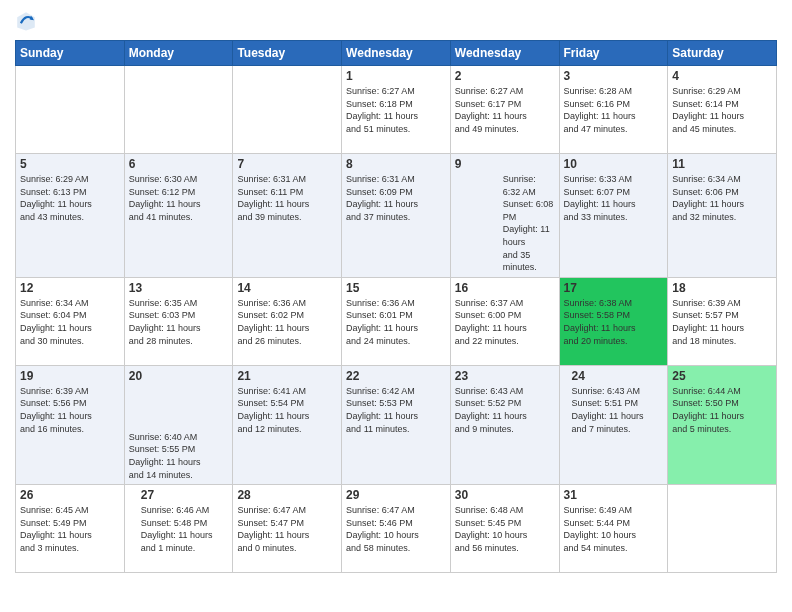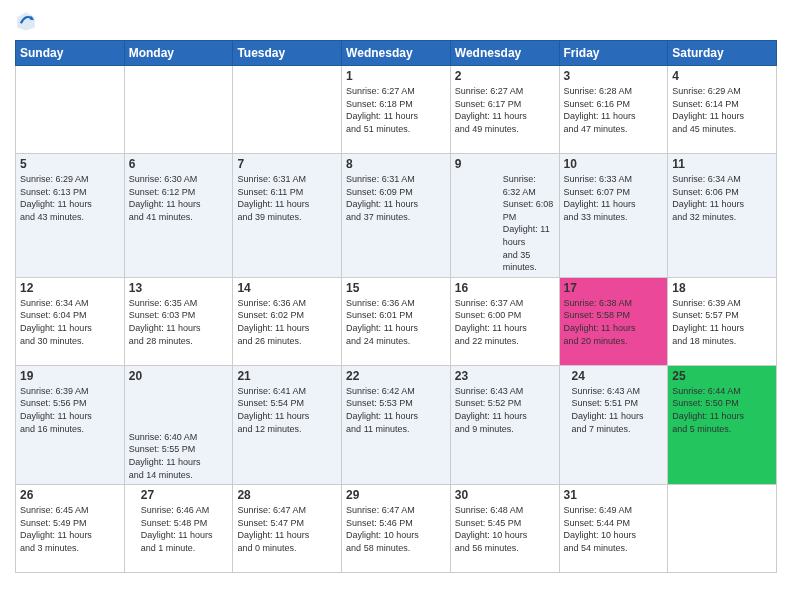--- a/index.html
+++ b/index.html
@@ -253,21 +253,21 @@
 Daylight: 11 hours
 and 24 minutes.</div>
           </td>
           <td style="background-color: rgb(255, 255, 255);">
             <span class="day-num">16</span>
             <div class="day-info" style="white-space: pre-line;">Sunrise: 6:37 AM
 Sunset: 6:00 PM
 Daylight: 11 hours
 and 22 minutes.</div>
           </td>
-          <td style="background-color: #ec4899;">
+          <td style="background-color: #22c55e;">
             <span class="day-num">17</span>
             <div class="day-info" style="white-space: pre-line;">Sunrise: 6:38 AM
 Sunset: 5:58 PM
 Daylight: 11 hours
 and 20 minutes.</div>
           </td>
           <td style="background-color: rgb(255, 255, 255);">
             <span class="day-num">18</span>
             <div class="day-info" style="white-space: pre-line;">Sunrise: 6:39 AM
 Sunset: 5:57 PM
@@ -311,21 +311,21 @@
 Daylight: 11 hours
 and 9 minutes.</div>
           </td>
           <td style="background-color: rgb(238, 242, 249); padding-left: 12px;">
             <span class="day-num">24</span>
             <div class="day-info" style="white-space: pre-line;">Sunrise: 6:43 AM
 Sunset: 5:51 PM
 Daylight: 11 hours
 and 7 minutes.</div>
           </td>
-          <td style="background-color: #22c55e;">
+          <td style="background-color: #86efac;">
             <span class="day-num">25</span>
             <div class="day-info" style="white-space: pre-line;">Sunrise: 6:44 AM
 Sunset: 5:50 PM
 Daylight: 11 hours
 and 5 minutes.</div>
           </td>
         </tr>
         <tr>
           <td style="background-color: rgb(255, 255, 255);">
             <span class="day-num">26</span>

